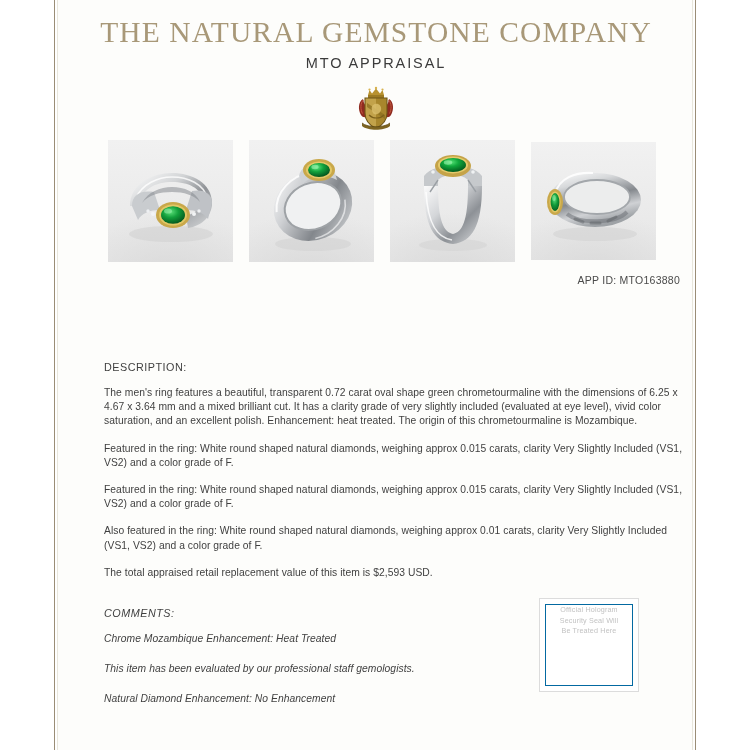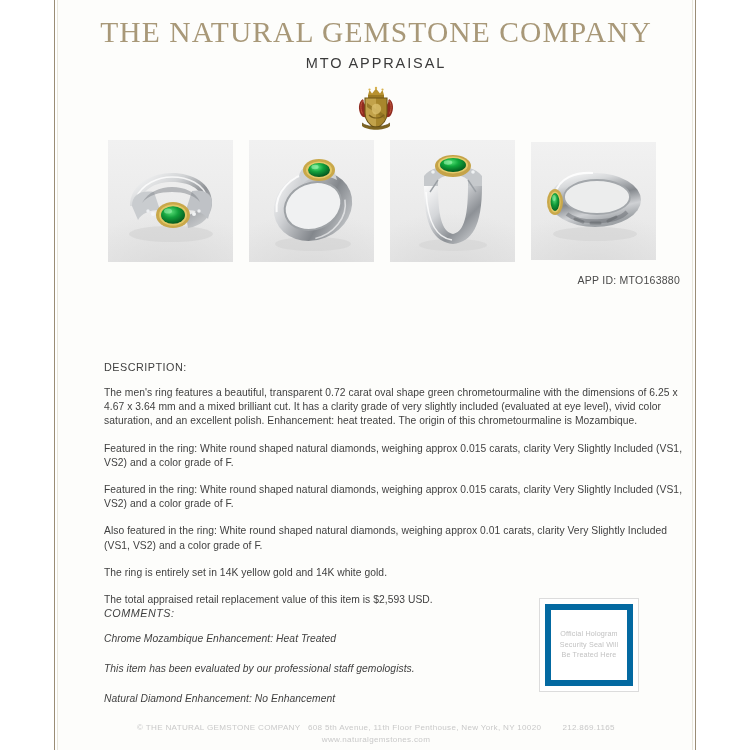--- a/index.html
+++ b/index.html
@@ -155,23 +155,22 @@
     top: 598px;
     left: 481px;
     width: 98px;
     height: 92px;
     border: 1px solid #dcdcdc;
     background: #ffffff;
   }
   .seal-inner {
     position: absolute;
     inset: 5px;
-    border: 6px solid #0369a1;
+    border: 1px solid #0369a1;
     display: flex;
-    align-items: center;
     justify-content: center;
   }
   .seal-text {
     text-align: center;
     font-size: 7.2px;
     line-height: 10.5px;
     color: #c2c2c2;
     letter-spacing: .15px;
   }
 
@@ -386,48 +385,35 @@
     </div>
 
     <div class="app-id">APP ID: MTO163880</div>
 
     <div class="section" id="description-block">
       <p class="section-label">DESCRIPTION:</p>
       <p class="para">The men's ring features a beautiful, transparent 0.72 carat oval shape green chrometourmaline with the dimensions of 6.25 x 4.67 x 3.64 mm and a mixed brilliant cut. It has a clarity grade of very slightly included (evaluated at eye level), vivid color saturation, and an excellent polish. Enhancement: heat treated. The origin of this chrometourmaline is Mozambique.</p>
       <p class="para">Featured in the ring: White round shaped natural diamonds, weighing approx 0.015 carats, clarity Very Slightly Included (VS1, VS2) and a color grade of F.</p>
       <p class="para">Featured in the ring: White round shaped natural diamonds, weighing approx 0.015 carats, clarity Very Slightly Included (VS1, VS2) and a color grade of F.</p>
       <p class="para">Also featured in the ring: White round shaped natural diamonds, weighing approx 0.01 carats, clarity Very Slightly Included (VS1, VS2) and a color grade of F.</p>
-      <p class="para">The ring is entirely set in 14K yellow gold and 14K white gold.</p>
       <p class="para">The total appraised retail replacement value of this item is $2,593 USD.</p>
     </div>
 
     <div class="section" id="comments-block">
       <p class="section-label">COMMENTS:</p>
       <p class="para">Chrome Mozambique Enhancement: Heat Treated</p>
       <p class="para">This item has been evaluated by our professional staff gemologists.</p>
       <p class="para">Natural Diamond Enhancement: No Enhancement</p>
     </div>
 
     <div class="seal-outer">
       <div class="seal-inner">
         <div class="seal-text">
           <div>Official Hologram</div>
           <div>Security Seal Will</div>
           <div>Be Treated Here</div>
         </div>
       </div>
     </div>
 
-    <div class="footer">
-      <div class="footer-line">
-        <span>© THE NATURAL GEMSTONE COMPANY</span>
-        <span>&nbsp;</span>
-        <span>608 5th Avenue, 11th Floor Penthouse, New York, NY  10020</span>
-        <span class="footer-gap"></span>
-        <span>212.869.1165</span>
-      </div>
-      <div class="footer-line">
-        <span>www.naturalgemstones.com</span>
-      </div>
-    </div>
 
   </div>
 </div>
 
 </body></html>

